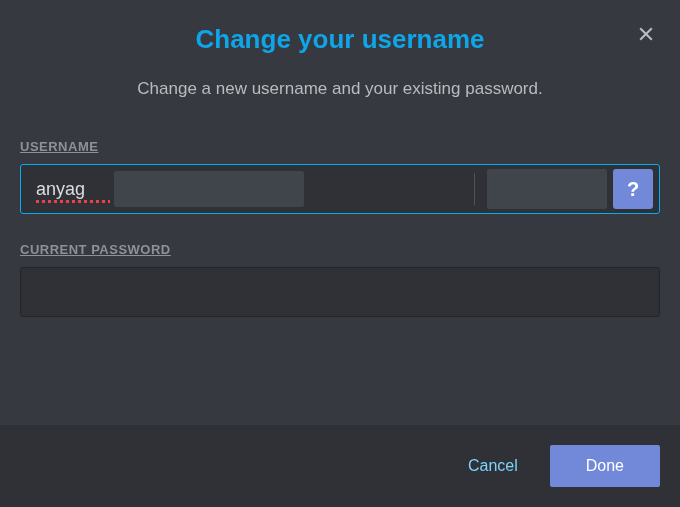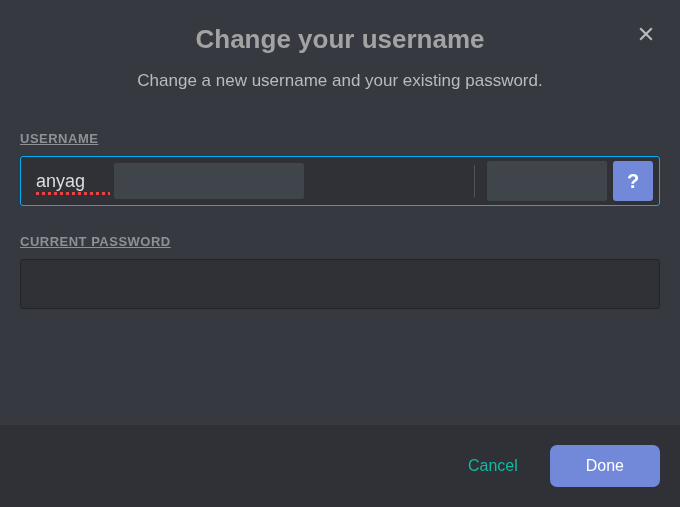--- a/index.html
+++ b/index.html
@@ -21,24 +21,24 @@
       height: 100%;
       display: flex;
       flex-direction: column;
     }
     .header {
       position: relative;
       padding: 24px 20px 16px 20px;
       text-align: center;
     }
     .title {
-      color: #a3a3a3;
+      color: #0ea5e9;
       font-size: 26px;
       font-weight: 700;
-      margin-bottom: 16px;
+      margin-bottom: 24px;
     }
     .subtitle {
       color: #b9bbbe;
       font-size: 17px;
       font-weight: 400;
     }
     .close-btn {
       position: absolute;
       top: 20px;
       right: 20px;
@@ -159,34 +159,34 @@
       background: #2f3136;
       padding: 20px;
       display: flex;
       justify-content: flex-end;
       align-items: center;
       gap: 8px;
     }
     .btn-cancel {
       background: transparent;
       border: none;
-      color: #14b8a6;
+      color: #7dd3fc;
       font-size: 16px;
       font-weight: 500;
       padding: 12px 24px;
       cursor: pointer;
     }
     .btn-done {
       background: #7289da;
       border: none;
       color: #ffffff;
       font-size: 16px;
       font-weight: 500;
       padding: 12px 36px;
-      border-radius: 7px;
+      border-radius: 2px;
       cursor: pointer;
     }
   </style>
 </head>
 <body>
 
 <div class="modal">
   <div class="header">
     <div class="close-btn">
       <svg viewBox="0 0 24 24" fill="none" stroke="currentColor" stroke-width="2.5">

